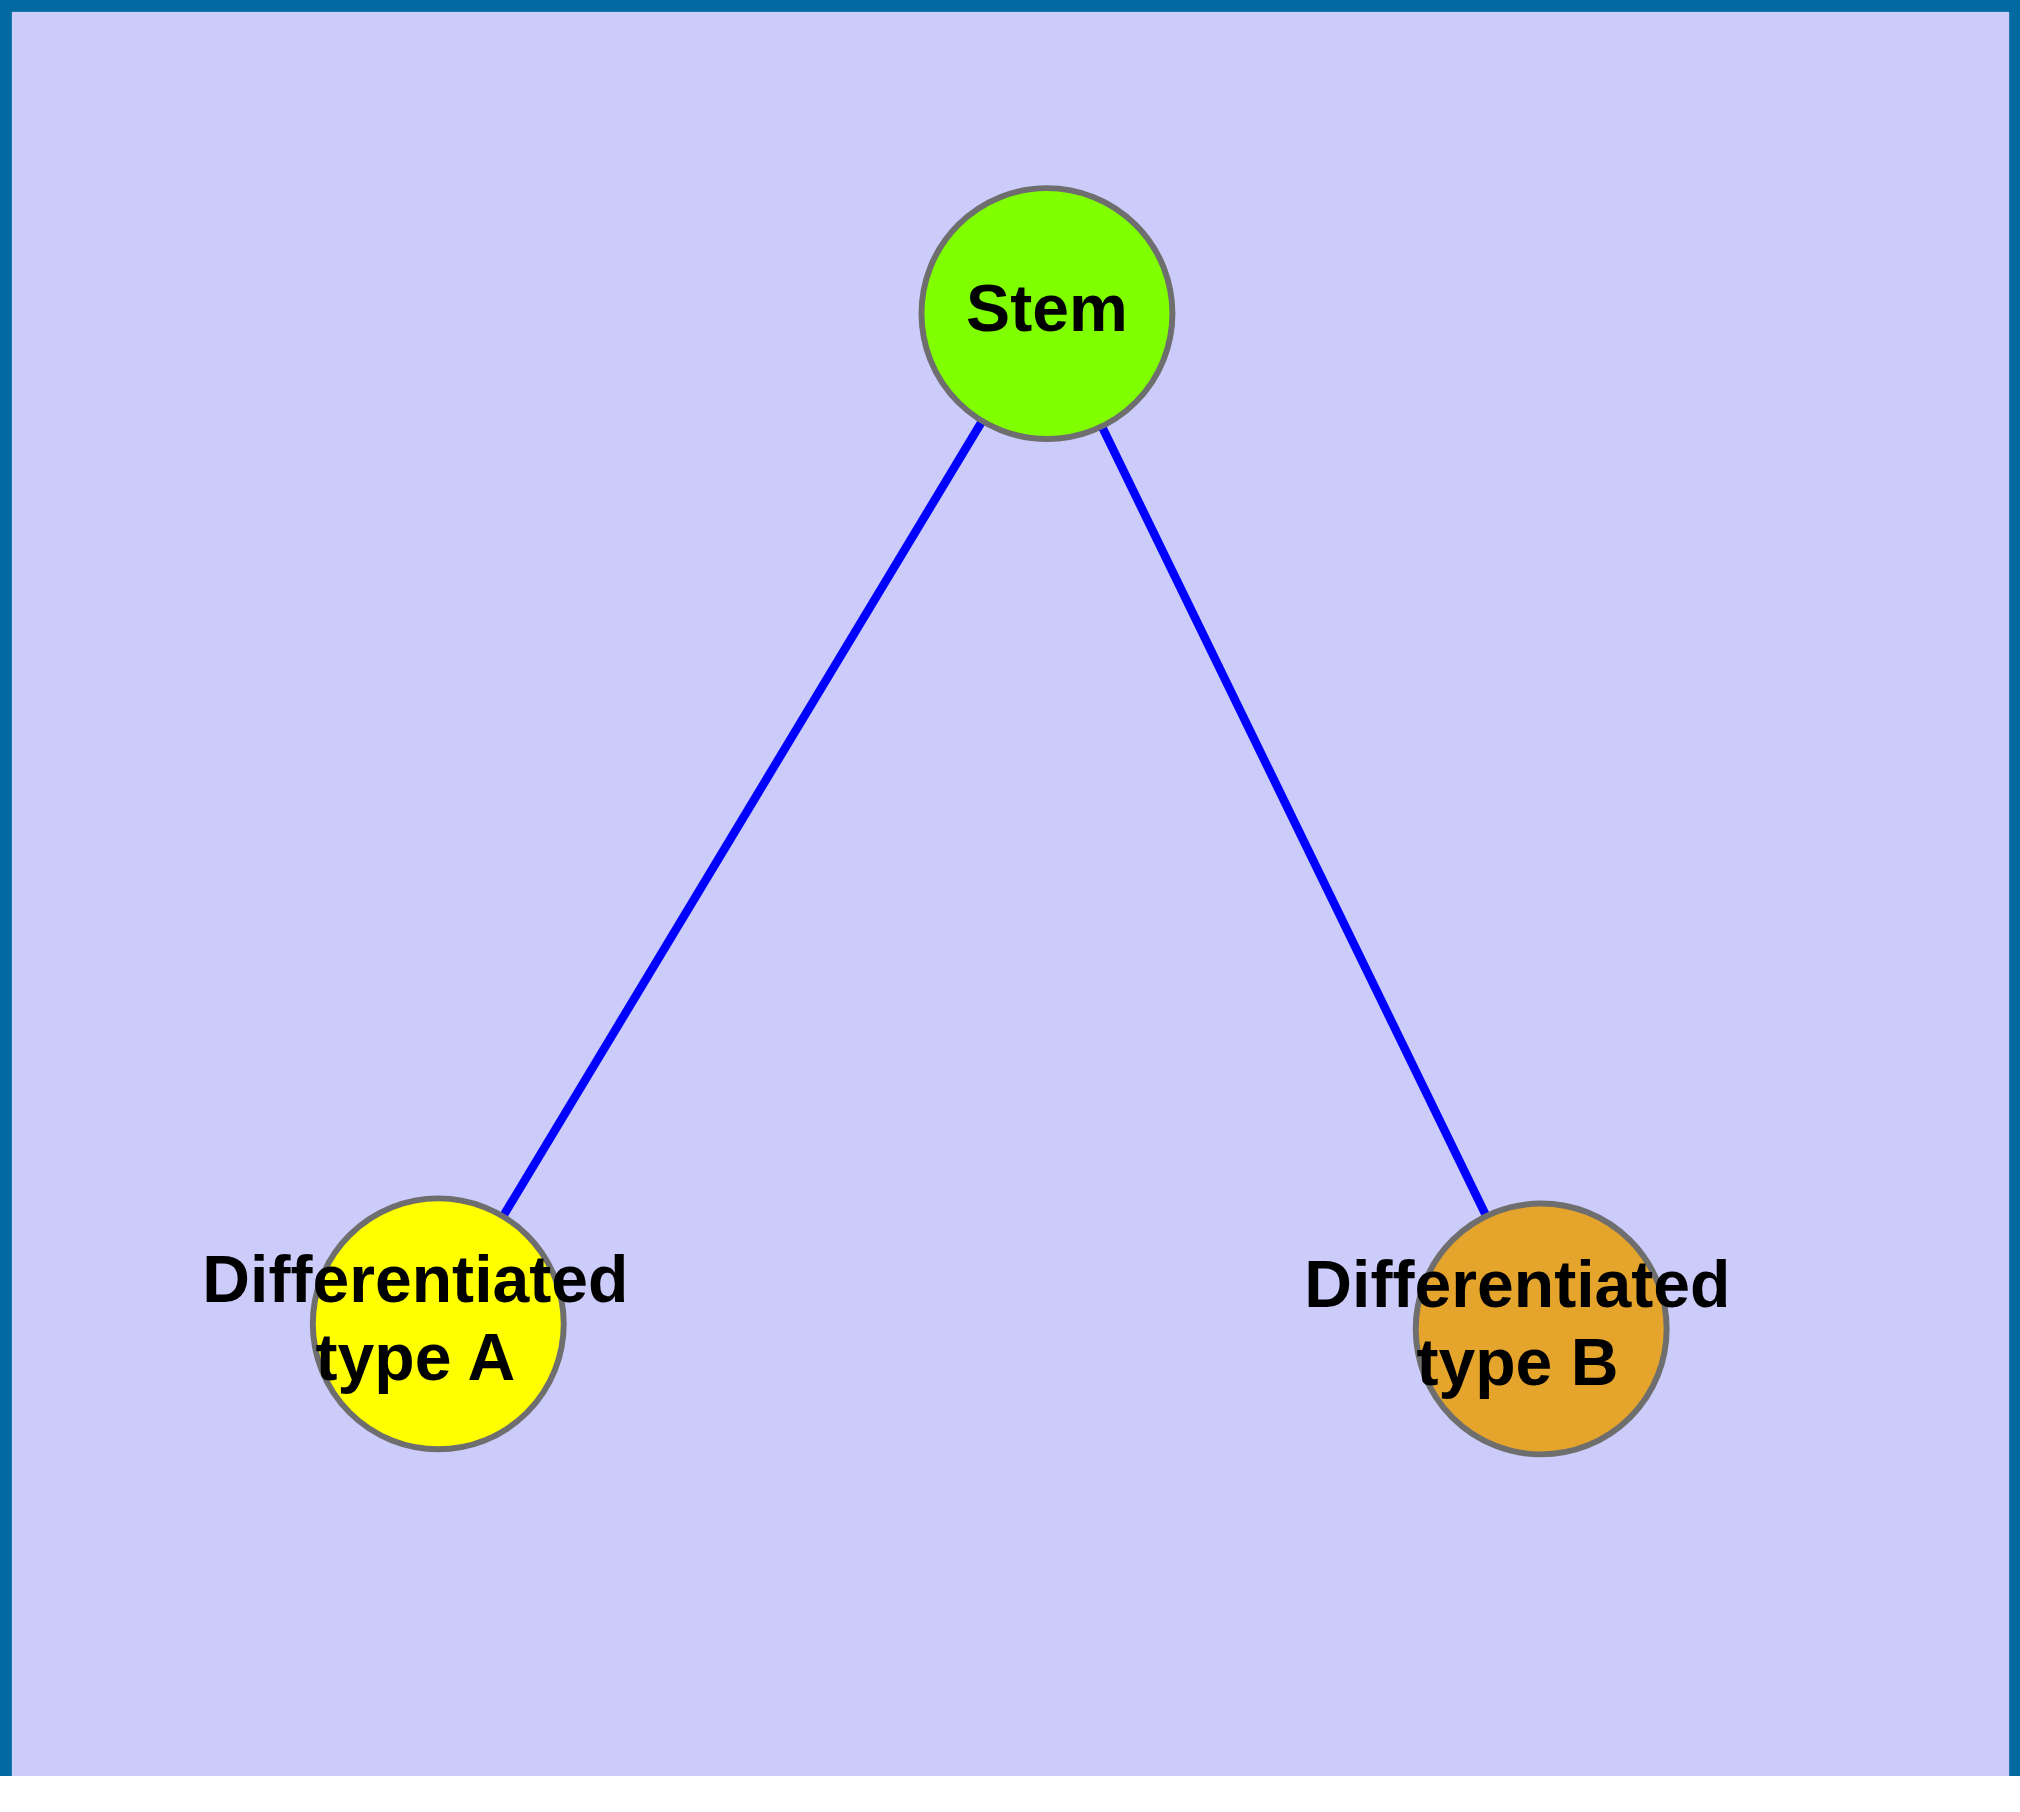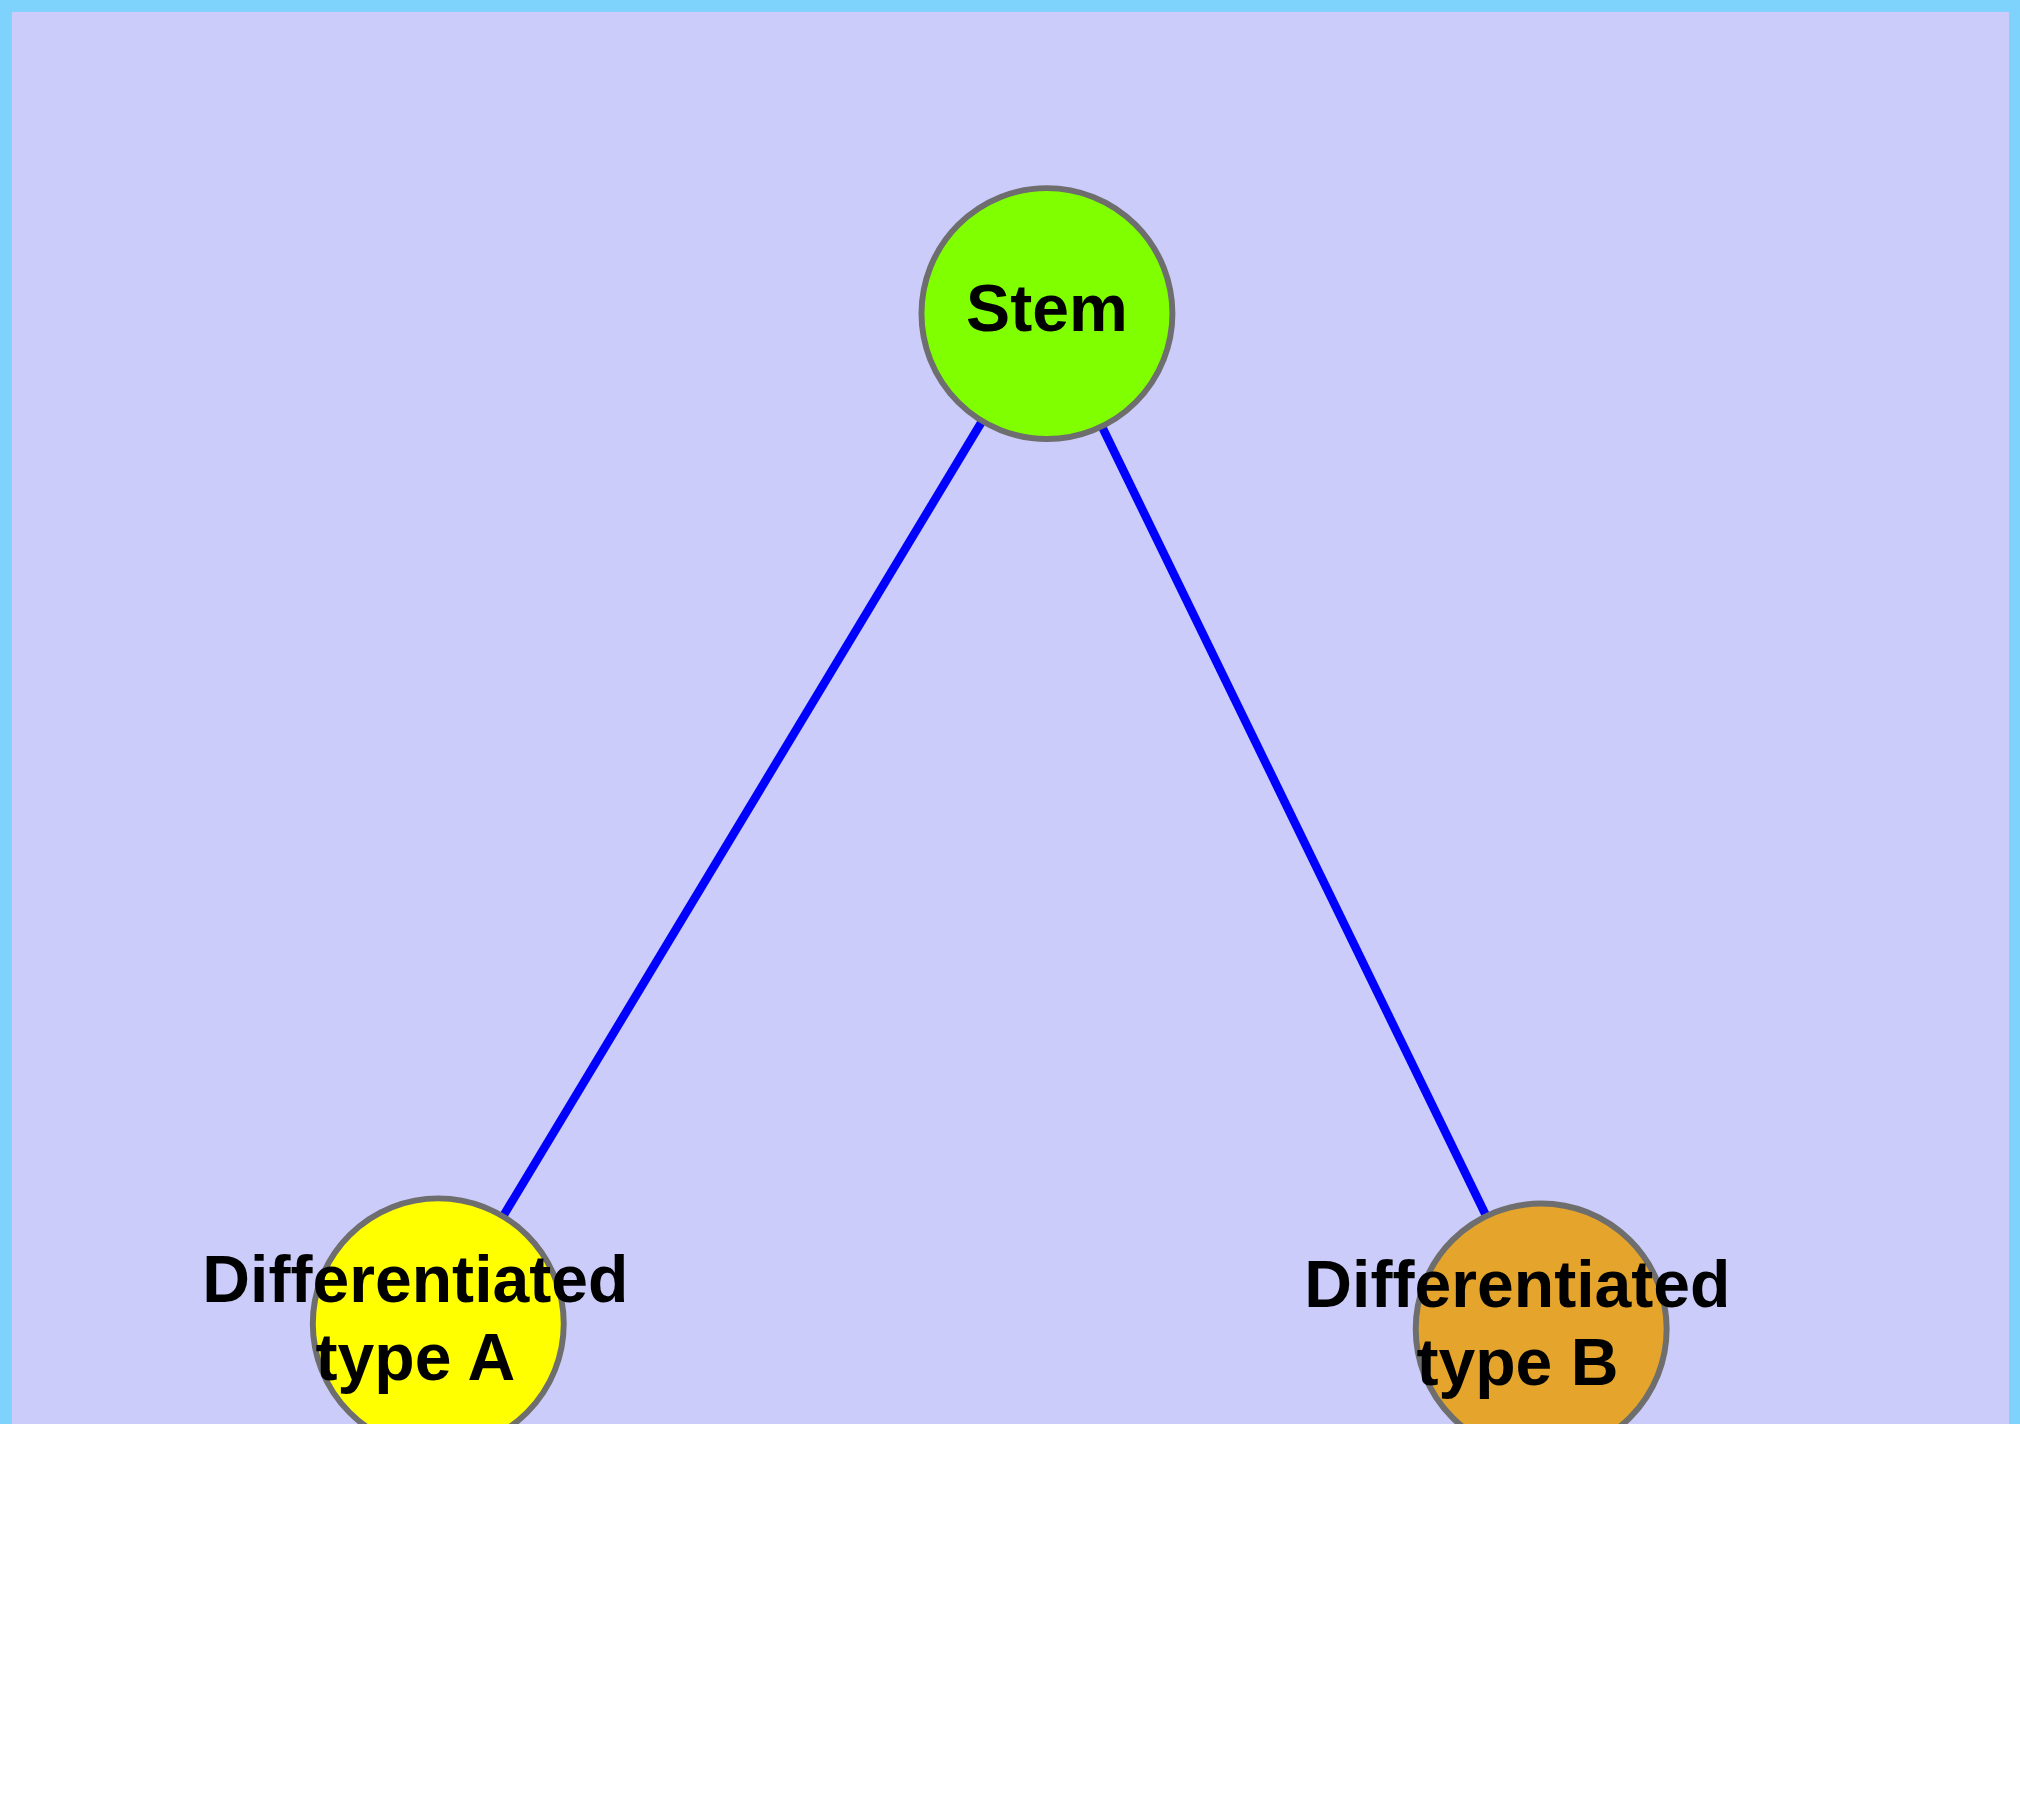--- a/index.html
+++ b/index.html
@@ -27,21 +27,21 @@
     font-family: "Liberation Sans", "DejaVu Sans", sans-serif;
     font-weight: bold;
     fill: #000000;
     text-anchor: middle;
     dominant-baseline: middle;
   }
 </style>
 </head>
 <body>
 
-<div id="canvas" style="width: 2021px; height: 1424px; background: #7dd3fc;">
+<div id="canvas" style="width: 2021px; height: 1776px; background: #0369a1;">
   <svg id="graph-svg" viewBox="0 0 2384 2138" preserveAspectRatio="none" xmlns="http://www.w3.org/2000/svg">
 
     <rect id="bg-rect" x="14" y="14" width="2356" height="2112" fill="#CCCCFA"></rect>
 
     <g id="edges-layer">
         <line x1="1158.635771526279" y1="496.7773820900769" x2="593.3642284737208" y2="1435.222617909923" stroke="#0000FF" stroke-width="10" stroke-linecap="butt"></line>
         <line x1="1299.761919797372" y1="503.07852472941966" x2="1753.238080202628" y2="1434.9214752705802" stroke="#0000FF" stroke-width="10" stroke-linecap="butt"></line>
       </g>
     <g id="nodes-layer">
         <circle cx="1235" cy="370" r="148" fill="#7FFF00" stroke="#6E6E6E" stroke-width="7"></circle>

